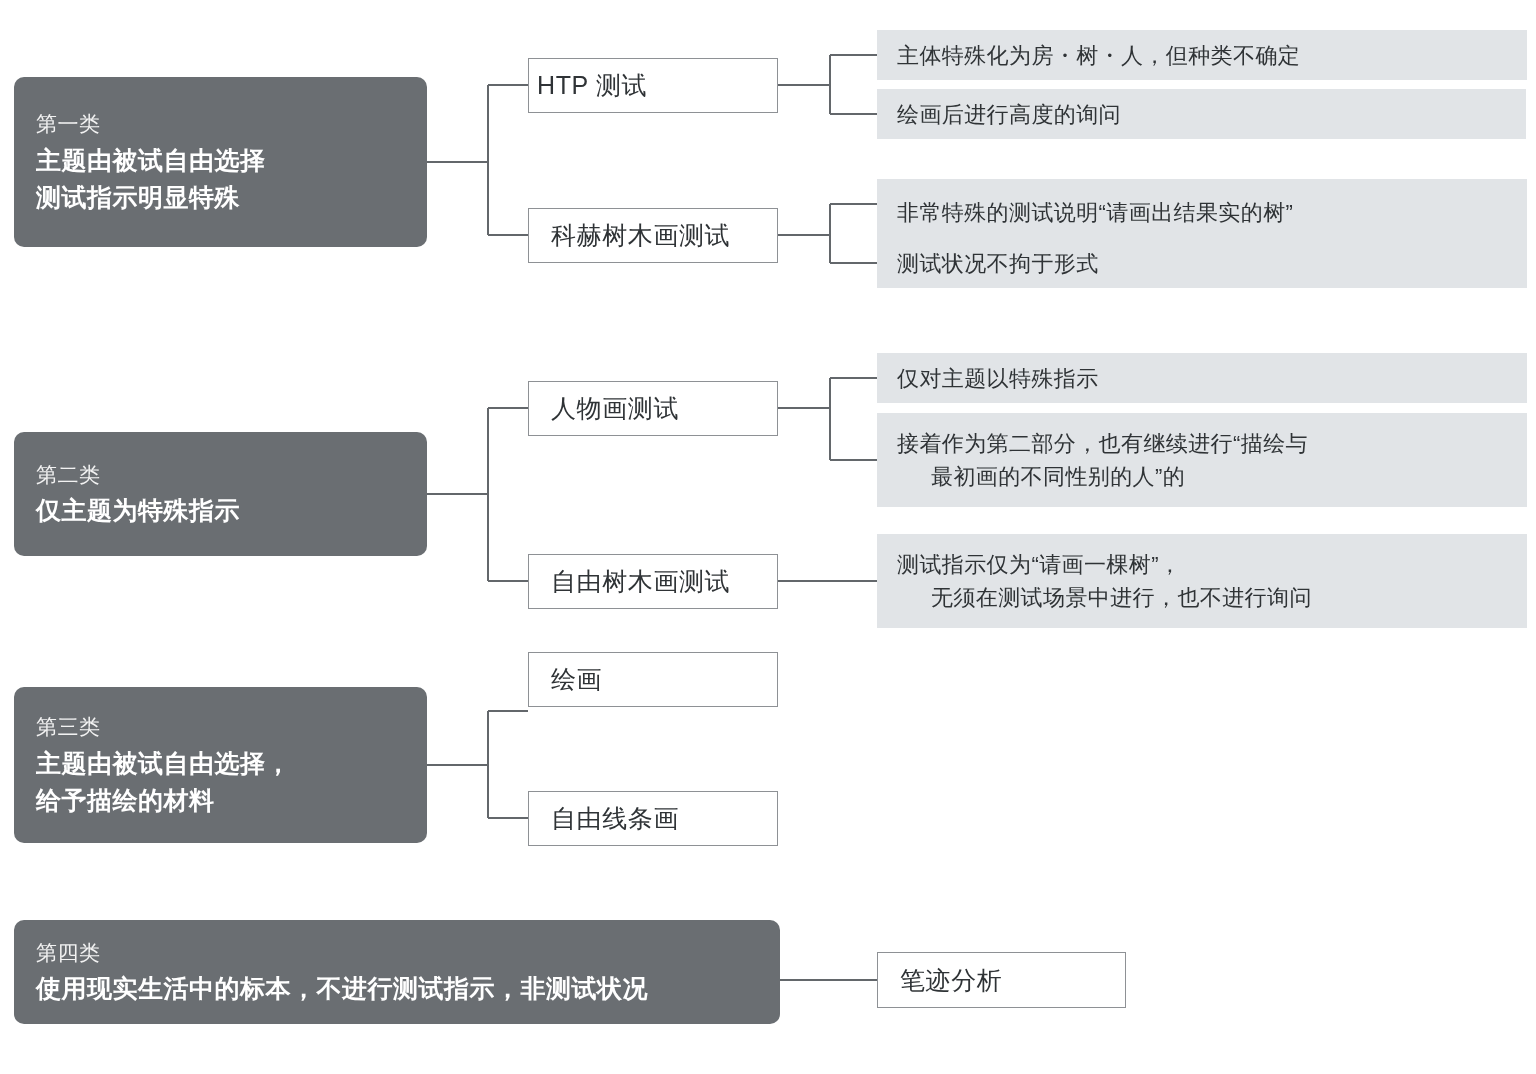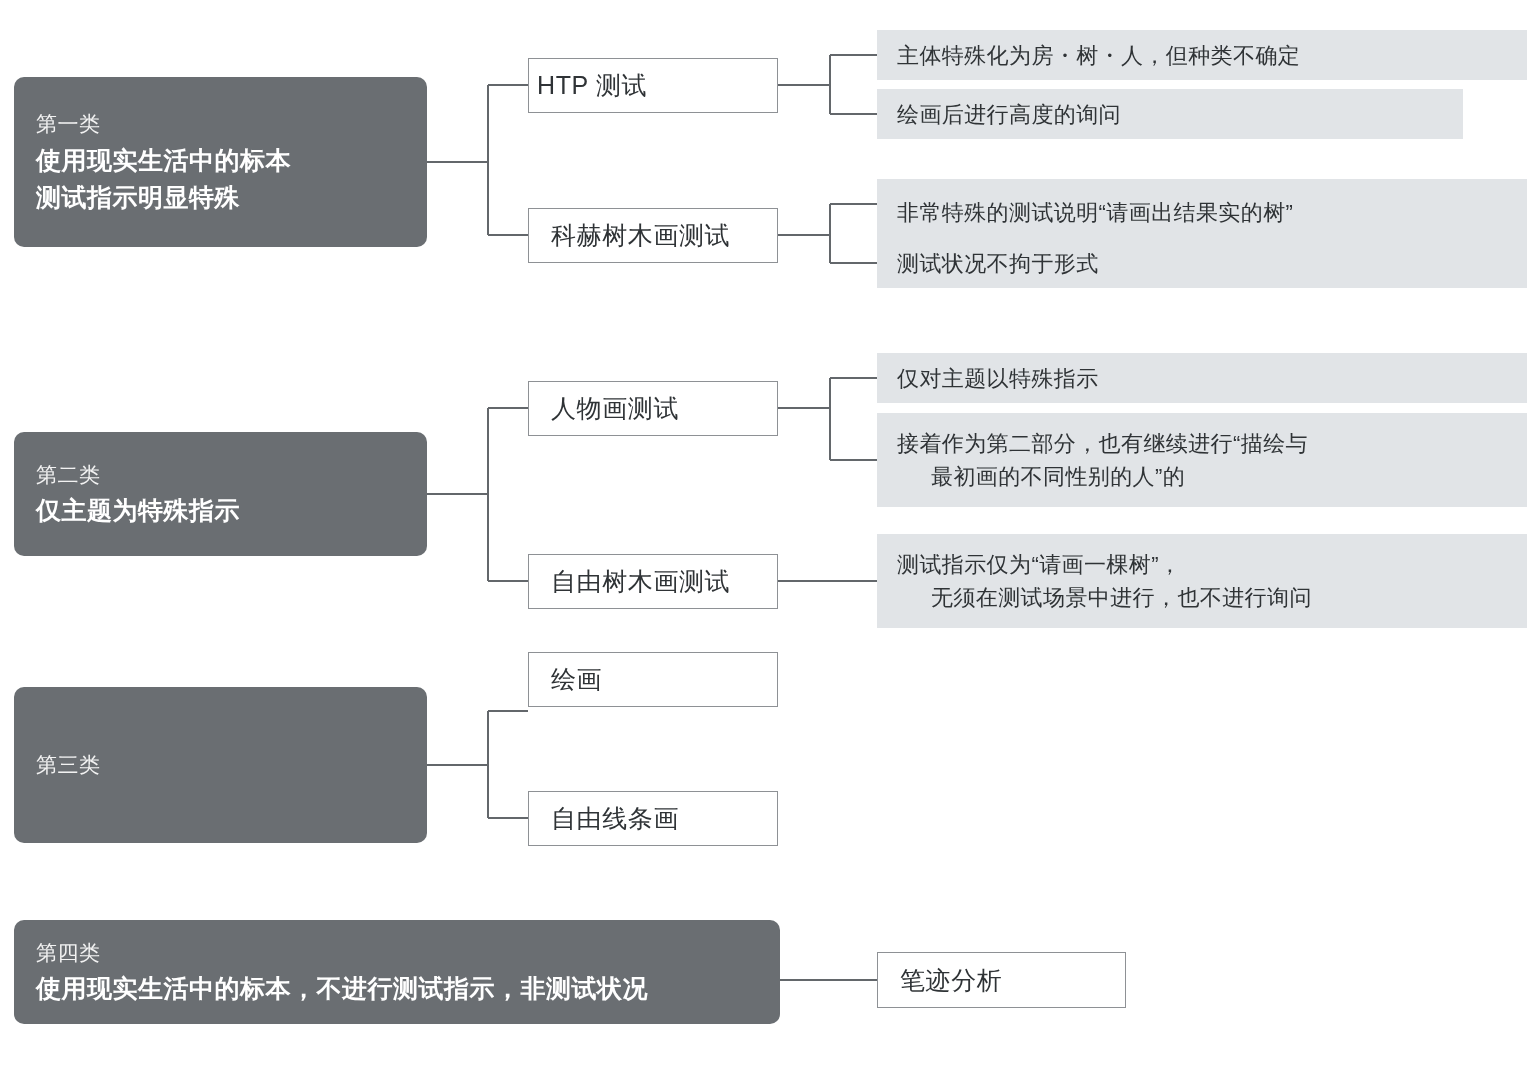--- a/index.html
+++ b/index.html
@@ -125,36 +125,36 @@
       <path d="M488,711 L528,711"></path>
       <path d="M488,818 L528,818"></path>
 
       <path d="M780,980 L877,980"></path>
     </g>
   </svg>
 
   <div class="cat-box" style="left:14px; top:77px; width:413px; height:170px;">
     <div class="cat-kicker">第一类</div>
     <div class="cat-title">
-      <span class="ln">使用现实生活中的标本</span>
+      <span class="ln">主题由被试自由选择</span>
       <span class="ln">测试指示明显特殊</span>
     </div>
   </div>
 
   <div class="mid-box" style="left:528px; top:58px; width:250px; height:55px;padding-left:8px;">
     <span>HTP 测试</span>
   </div>
   <div class="mid-box" style="left:528px; top:208px; width:250px; height:55px;text-align:center;">
     <span>科赫树木画测试</span>
   </div>
 
   <div class="note-box" style="left:877px; top:30px; width:650px; height:50px;">
     <span class="ln">主体特殊化为房・树・人，但种类不确定</span>
   </div>
-  <div class="note-box" style="left:877px; top:89px; width:586px; height:50px;">
+  <div class="note-box" style="left:877px; top:89px; width:649px; height:50px;">
     <span class="ln">绘画后进行高度的询问</span>
   </div>
   <div class="note-box" style="left:877px; top:179px; width:650px; height:66px;">
     <span class="ln">非常特殊的测试说明“请画出结果实的树”</span>
   </div>
   <div class="note-box" style="left:877px; top:238px; width:650px; height:50px;">
     <span class="ln">测试状况不拘于形式</span>
   </div>
 
   <div class="cat-box" style="left:14px; top:432px; width:413px; height:124px;">
@@ -178,20 +178,24 @@
     <span class="ln">接着作为第二部分，也有继续进行“描绘与</span>
     <span class="ln indent">最初画的不同性别的人”的</span>
   </div>
   <div class="note-box" style="left:877px; top:534px; width:650px; height:94px;">
     <span class="ln">测试指示仅为“请画一棵树”，</span>
     <span class="ln indent">无须在测试场景中进行，也不进行询问</span>
   </div>
 
   <div class="cat-box" style="left:14px; top:687px; width:413px; height:156px;">
     <div class="cat-kicker">第三类</div>
+    <div class="cat-title">
+      <span class="ln">主题由被试自由选择，</span>
+      <span class="ln">给予描绘的材料</span>
+    </div>
   </div>
 
   <div class="mid-box" style="left:528px; top:652px; width:250px; height:55px;">
     <span>绘画</span>
   </div>
   <div class="mid-box" style="left:528px; top:791px; width:250px; height:55px;">
     <span>自由线条画</span>
   </div>
 
   <div class="cat-box" style="left:14px; top:920px; width:766px; height:104px;">

